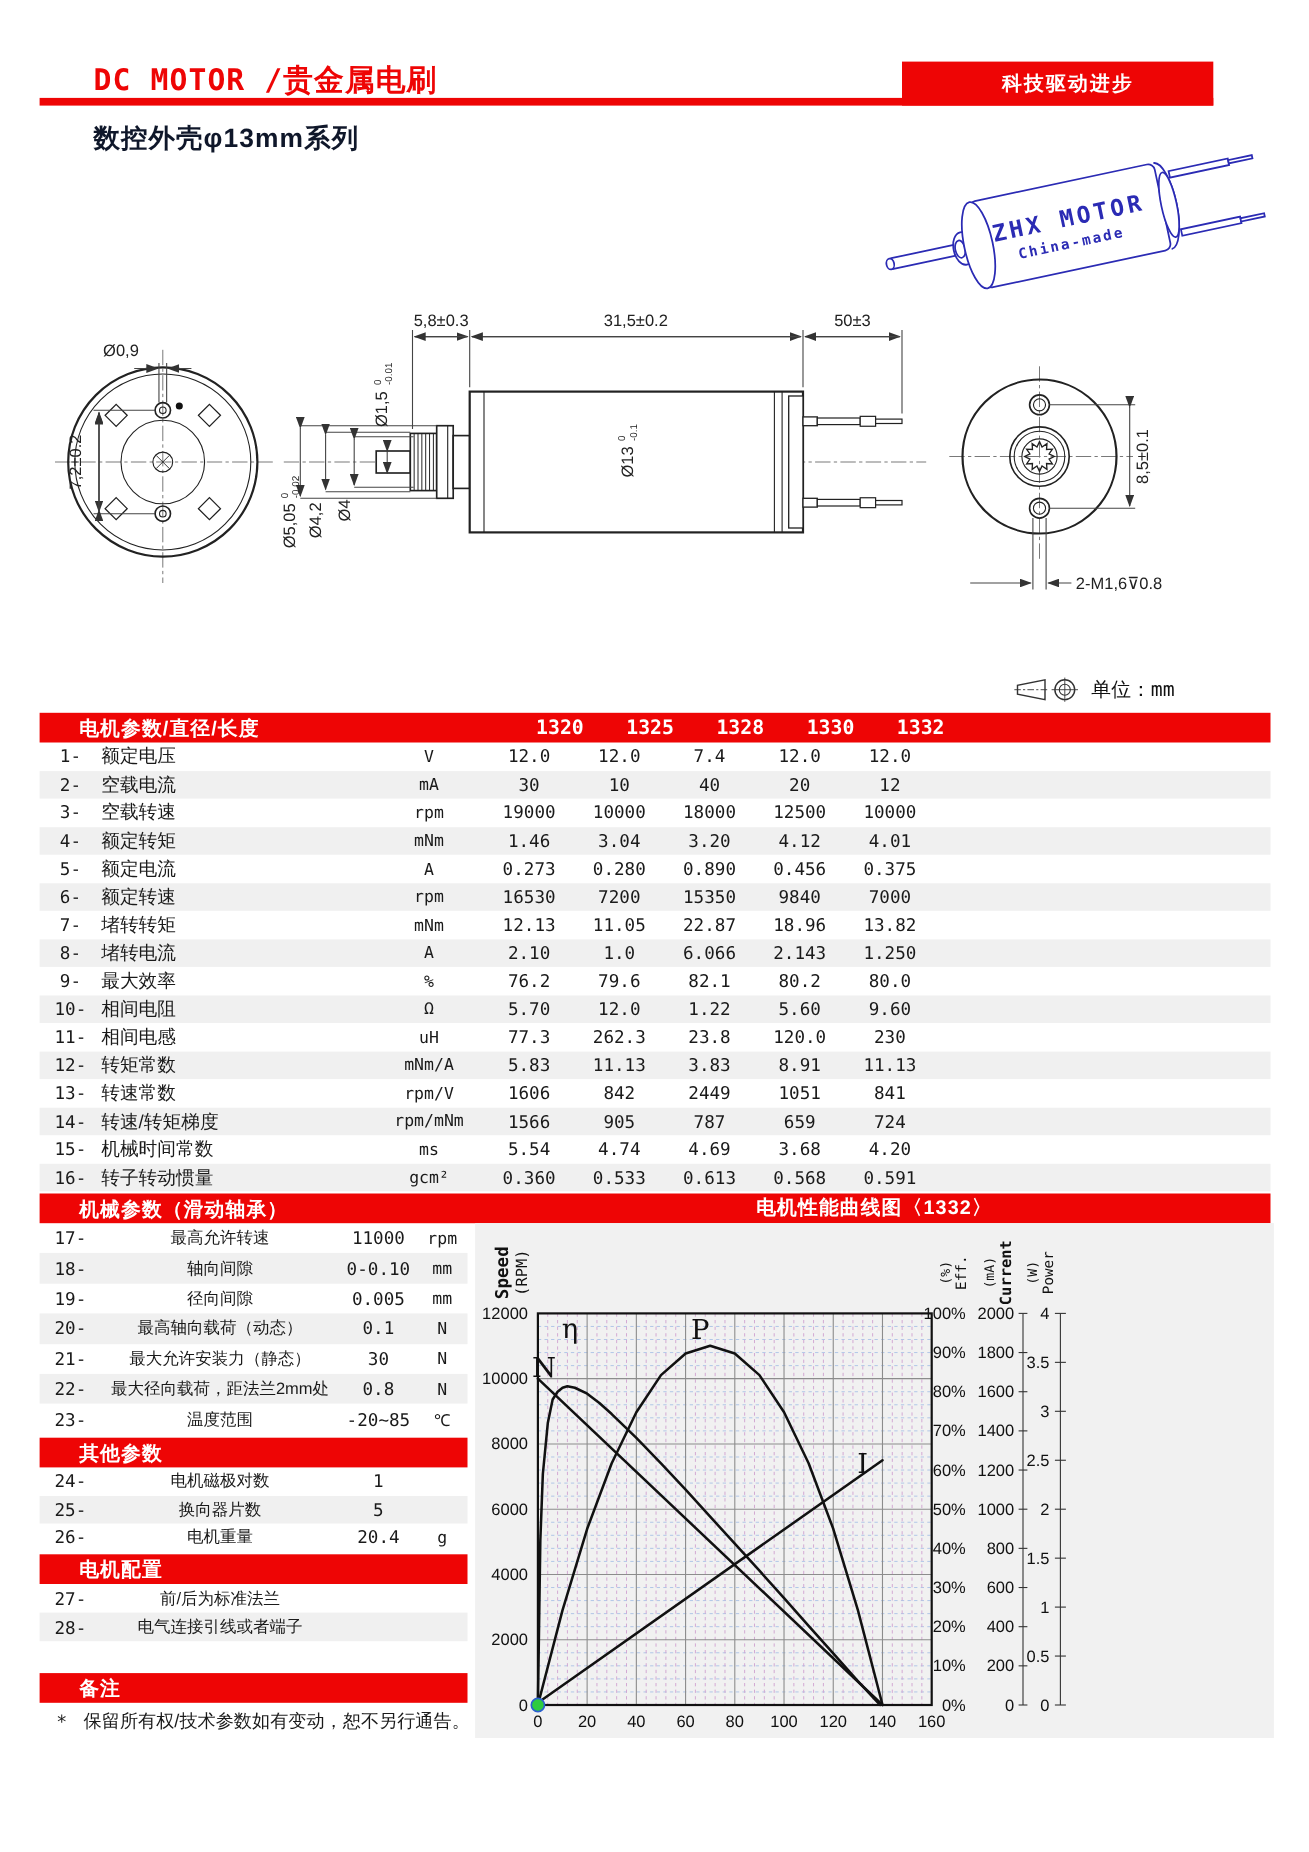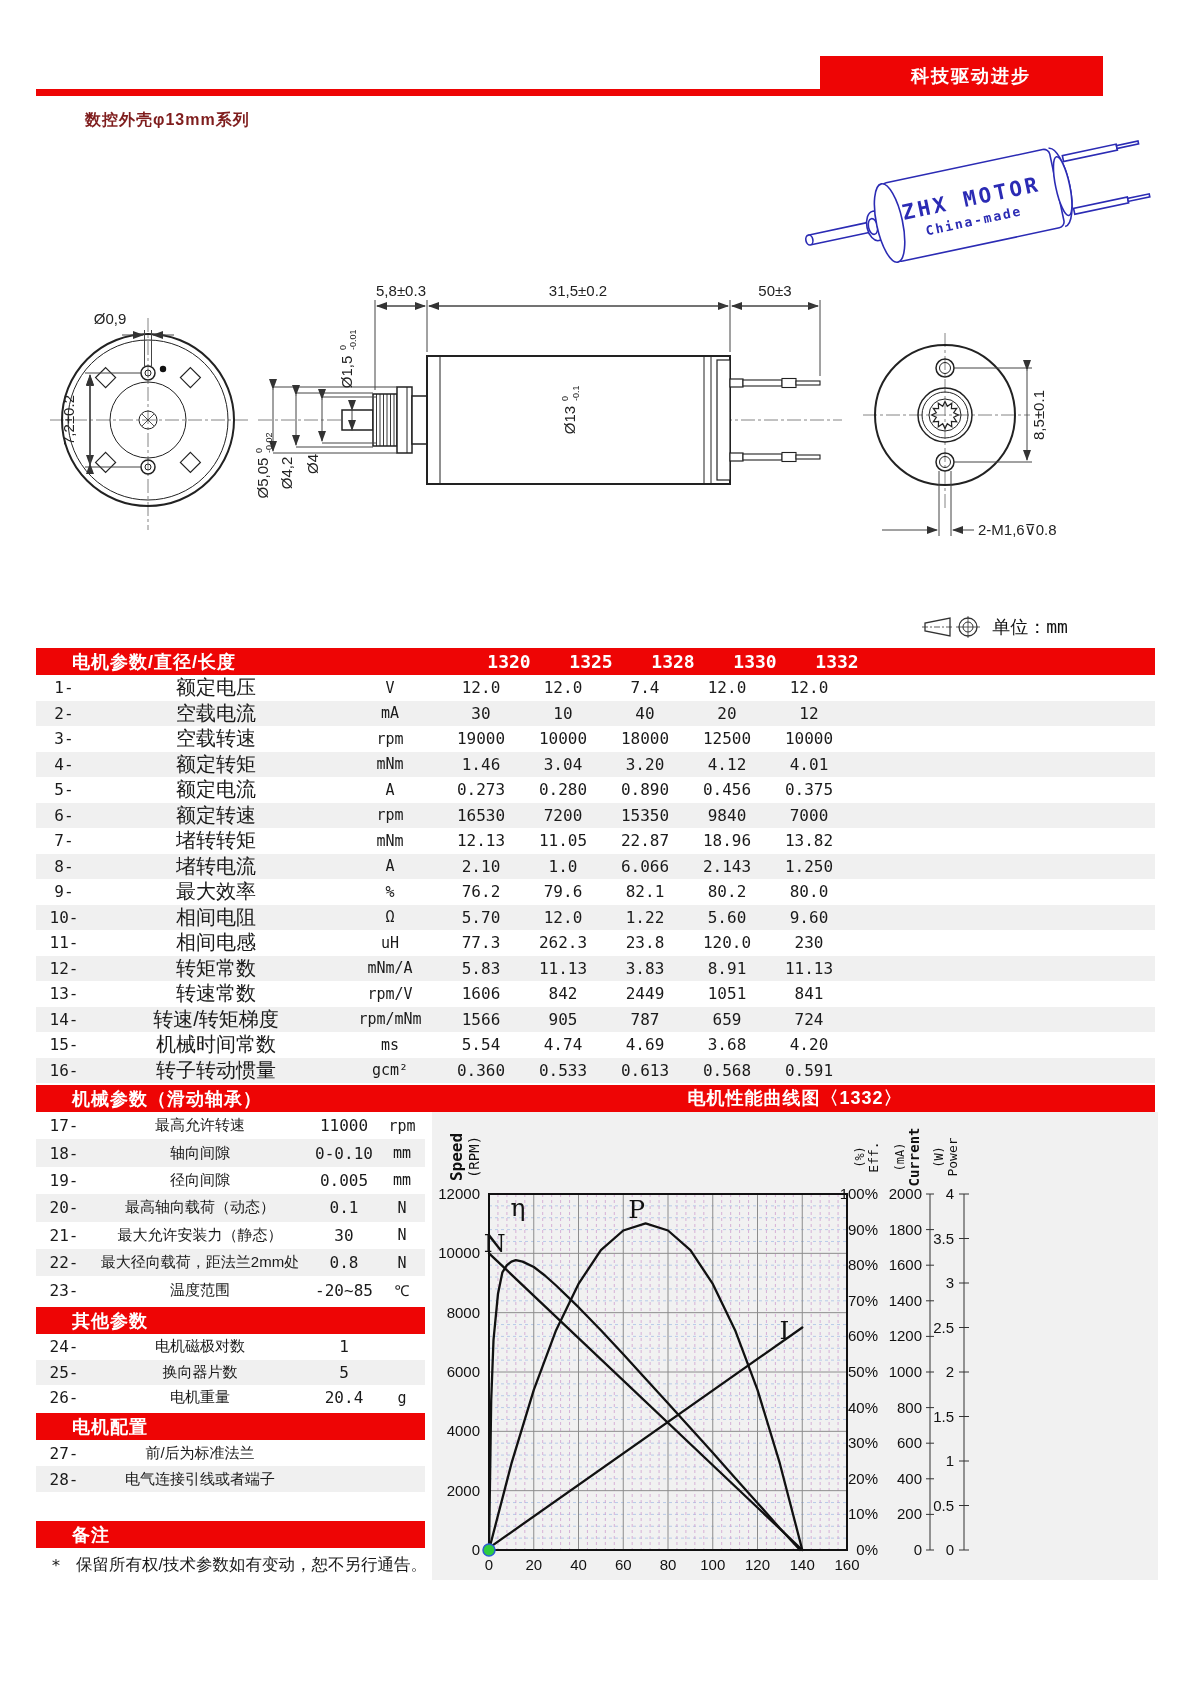--- a/index.html
+++ b/index.html
@@ -4,39 +4,39 @@
 <style>
   * { margin:0; padding:0; box-sizing:border-box; }
   html,body { width:1190px; height:1684px; background:#fff; font-family:"Liberation Sans",sans-serif; color:#1a1a1a; }
   .abs { position:absolute; }
   #page { position:relative; width:1190px; height:1684px; background:#fff; overflow:hidden; }
 
   
   #hdr-title { left:85px; top:55px; font-size:27px; font-weight:bold; color:#ee0505; font-family:"DejaVu Sans Mono",monospace; letter-spacing:1px; }
   #hdr-line { left:36px; top:89px; width:1067px; height:7px; background:#ee0505; }
   #hdr-badge { left:820px; top:56px; width:283px; height:40px; background:#ee0505; color:#fff; font-size:18px; font-weight:bold; display:flex; align-items:center; justify-content:center; letter-spacing:2px;padding-left:19px; }
-  #hdr-sub { left:85px; top:110px; font-size:16px; font-weight:bold; color:#7f1d1d; letter-spacing:1px; }
+  #hdr-sub { left:85px; top:110px; font-size:24px; font-weight:bold; color:#0f172a; letter-spacing:1px; }
 
   
   #units-row { left:880px; top:612px; width:230px; height:30px; display:flex; align-items:center; justify-content:center; gap:8px; }
   #units-label { font-size:18px; font-family:"DejaVu Sans Mono",monospace; color:#111; }
 
   
   .redbar { background:#ee0505; color:#fff; display:flex; align-items:center; font-weight:bold; font-size:18px; }
   .redbar .bar-title { padding-left:4px; letter-spacing:1px;margin-left:32px; }
 
   
   #tbl-head { left:36px; top:648px; width:1119px; height:27px; }
   #tbl-head .bar-title { width:400px; }
   .model-cell { width:82px; text-align:center; font-family:"DejaVu Sans Mono",monospace; font-size:18px; font-weight:bold; }
   #tbl-rows { left:36px; top:675px; width:1119px; }
   .t-row { display:flex; align-items:center; height:25.5px; }
   #tbl-rows .t-row:nth-child(even) { background:#f0f0f0; }
   .c-no { width:56px; text-align:center; font-family:"DejaVu Sans Mono",monospace; font-size:16px; }
-  .c-label { width:248px; text-align:center; font-size:20px; }
+  .c-label { width:248px; font-size:17px; }
   .c-unit { width:100px; text-align:center; font-family:"DejaVu Sans Mono",monospace; font-size:15px; }
   .c-val { width:82px; text-align:center; font-family:"DejaVu Sans Mono",monospace; font-size:16px; }
 
   
   .sub-rows { left:36px; width:389px; }
   .s-row { display:flex; align-items:center; height:27.4px; }
   .sub-rows .s-row:nth-child(even) { background:#f0f0f0; }
   .s-no { width:56px; text-align:center; font-family:"DejaVu Sans Mono",monospace; font-size:16px; }
   .s-label { width:216px; text-align:center; font-size:15px; }
   .s-val { width:72px; text-align:center; font-family:"DejaVu Sans Mono",monospace; font-size:16px; }
@@ -63,20 +63,21 @@
   #motor-art { left:760px; top:128px; }
   svg text { user-select:none; }
   .dimtxt { font-family:"Liberation Sans",sans-serif; font-size:15px; fill:#222; }
   .dimtol { font-family:"Liberation Sans",sans-serif; font-size:9px; fill:#222; }
 </style>
 </head>
 <body>
 
 <div id="page">
 
+  <div class="abs" id="hdr-title">DC MOTOR /贵金属电刷</div>
   <div class="abs" id="hdr-line"></div>
   <div class="abs" id="hdr-badge">科技驱动进步</div>
   <div class="abs" id="hdr-sub">数控外壳φ13mm系列</div>
 
   <svg class="abs" id="motor-art" width="400" height="155" viewBox="0 0 400 155">
     <g transform="rotate(-12 200 80)" stroke="#2b2bb4" stroke-width="1.6" fill="#fff">
       <rect x="45" y="75" width="64" height="10" rx="3"></rect>
       <ellipse cx="46" cy="80" rx="3.5" ry="5"></ellipse>
       <ellipse cx="114" cy="80" rx="9" ry="15"></ellipse>
       <ellipse cx="111" cy="80" rx="4.5" ry="8"></ellipse>

